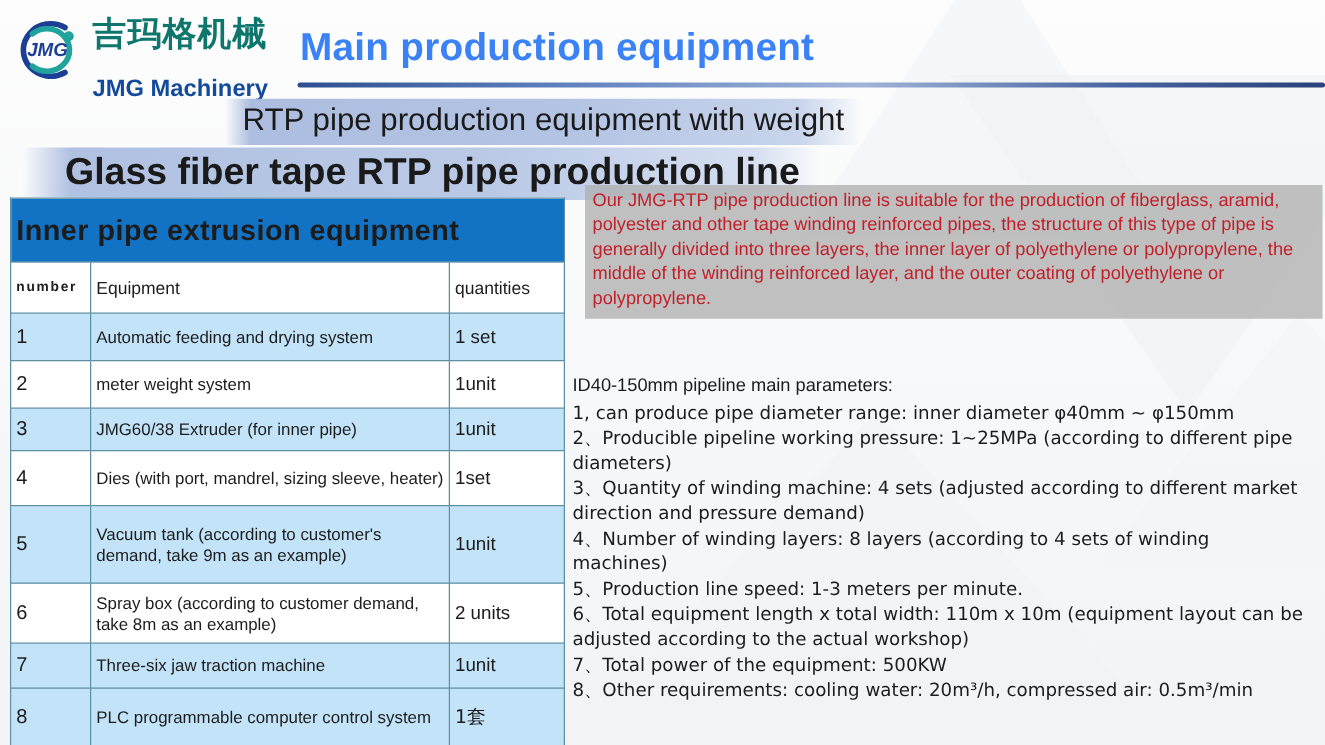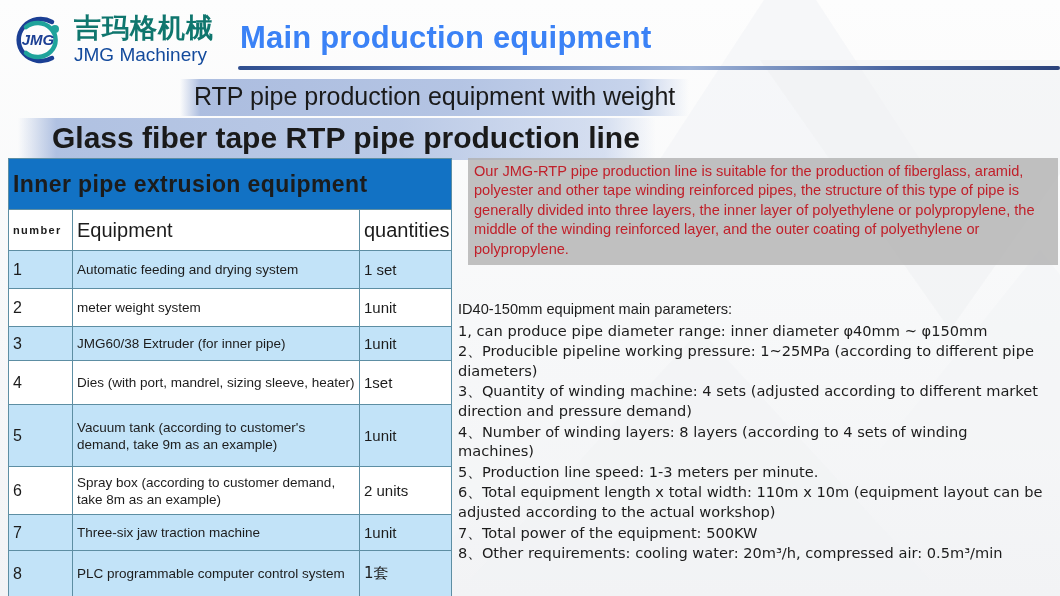--- a/index.html
+++ b/index.html
@@ -30,22 +30,22 @@
     border-top:180px solid #f4f5f7;}
 
   .page{position:relative;z-index:2;width:1060px;height:596px;}
 
   
   .header{position:absolute;left:0;top:0;width:1060px;height:78px;}
   .logo-wrap{position:absolute;left:6px;top:14px;width:64px;height:52px;}
   .brand{position:absolute;left:74px;top:13px;}
   .brand-cn{font-size:27px;font-weight:bold;color:#0f766e;letter-spacing:1px;
     line-height:30px;font-family:"DejaVu Sans","Liberation Sans",sans-serif;}
-  .brand-en{font-size:19px;font-weight:normal;color:#134a9c;line-height:22px;
-    margin-top:1px;}
+  .brand-en{font-size:19px;font-weight:bold;color:#134a9c;line-height:22px;
+    margin-top:18px;}
   .main-title{position:absolute;left:240px;top:20px;font-size:31px;
     color:#3b82f6;font-weight:bold;letter-spacing:.2px;
     text-shadow:1px 1px 1px rgba(255,255,255,.9);}
   .rule{position:absolute;left:238px;top:66px;width:822px;height:4px;
     background:linear-gradient(90deg,#2f4e8f 0%,#5e7fbe 25%,#9fb4d8 55%,#47639f 80%,#29417a 100%);
     border-radius:2px;}
 
   
   .sub1{position:absolute;left:180px;top:79px;padding:3px 14px 5px 14px;
     font-size:25px;color:#1a1a1a;font-weight:500;
@@ -59,34 +59,34 @@
   
   .tbl-wrap{position:absolute;left:8px;top:158px;width:444px;}
   table.equip{border-collapse:collapse;width:444px;table-layout:fixed;
     border:1px solid #5d8ea3;background:#fff;}
   table.equip td,table.equip th{border:1px solid #5d8ea3;text-align:left;
     vertical-align:middle;color:#1c1c1c;padding:3px 4px;}
   .thead-main{background:#1272c4;color:#ffffff;font-size:23px;font-weight:bold;
     height:44px;letter-spacing:.4px;}
   .col-num{width:64px;}
   .col-qty{width:92px;}
-  .subhead td{background:#ffffff;font-size:20px;height:34px;}
+  .subhead td{background:#ffffff;font-size:14px;height:34px;}
   .subhead td.small{font-size:11px;font-weight:bold;letter-spacing:1.4px;}
   tr.alt td{background:#c2e3f8;}
   tr.norm td{background:#ffffff;}
   td.eq{font-size:13.5px;line-height:17px;font-weight:400;}
   td.nm{font-size:16px;}
   td.qt{font-size:15px;}
   .r1{height:38px;}.r2{height:38px;}.r3{height:34px;}
   .r4{height:44px;}.r5{height:62px;}.r6{height:48px;}
   .r7{height:36px;}.r8{height:46px;}
   .cjk{font-family:"DejaVu Sans","Liberation Sans",sans-serif;}
 
   
-  .red-box{position:absolute;left:468px;top:158px;width:578px;
+  .red-box{position:absolute;left:468px;top:148px;width:578px;
     background:rgba(176,176,176,.78);padding:4px 6px 6px 6px;}
   .red-box p{margin:0;font-size:14.6px;line-height:19.4px;color:#c0202a;
     font-weight:500;}
   .params{position:absolute;left:458px;top:300px;width:588px;}
   .params p{margin:0 0 1px 0;font-size:14.6px;line-height:19.6px;color:#1c1c1c;}
   .params .cjkdot{font-family:"DejaVu Sans","Liberation Sans",sans-serif;}
 </style>
 </head>
 <body>
 
@@ -182,21 +182,21 @@
         </tr>
       </tbody>
     </table>
   </div>
 
   <div class="red-box">
     <p>Our JMG-RTP pipe production line is suitable for the production of fiberglass, aramid, polyester and other tape winding reinforced pipes, the structure of this type of pipe is generally divided into three layers, the inner layer of polyethylene or polypropylene, the middle of the winding reinforced layer, and the outer coating of polyethylene or polypropylene.</p>
   </div>
 
   <div class="params">
-    <p>ID40-150mm equipment main parameters:</p>
+    <p>ID40-150mm pipeline main parameters:</p>
     <p class="cjkdot">1, can produce pipe diameter range: inner diameter φ40mm ~ φ150mm</p>
     <p class="cjkdot">2、Producible pipeline working pressure: 1~25MPa (according to different pipe diameters)</p>
     <p class="cjkdot">3、Quantity of winding machine: 4 sets (adjusted according to different market direction and pressure demand)</p>
     <p class="cjkdot">4、Number of winding layers: 8 layers (according to 4 sets of winding machines)</p>
     <p class="cjkdot">5、Production line speed: 1-3 meters per minute.</p>
     <p class="cjkdot">6、Total equipment length x total width: 110m x 10m (equipment layout can be adjusted according to the actual workshop)</p>
     <p class="cjkdot">7、Total power of the equipment: 500KW</p>
     <p class="cjkdot">8、Other requirements: cooling water: 20m³/h, compressed air: 0.5m³/min</p>
   </div>
 

